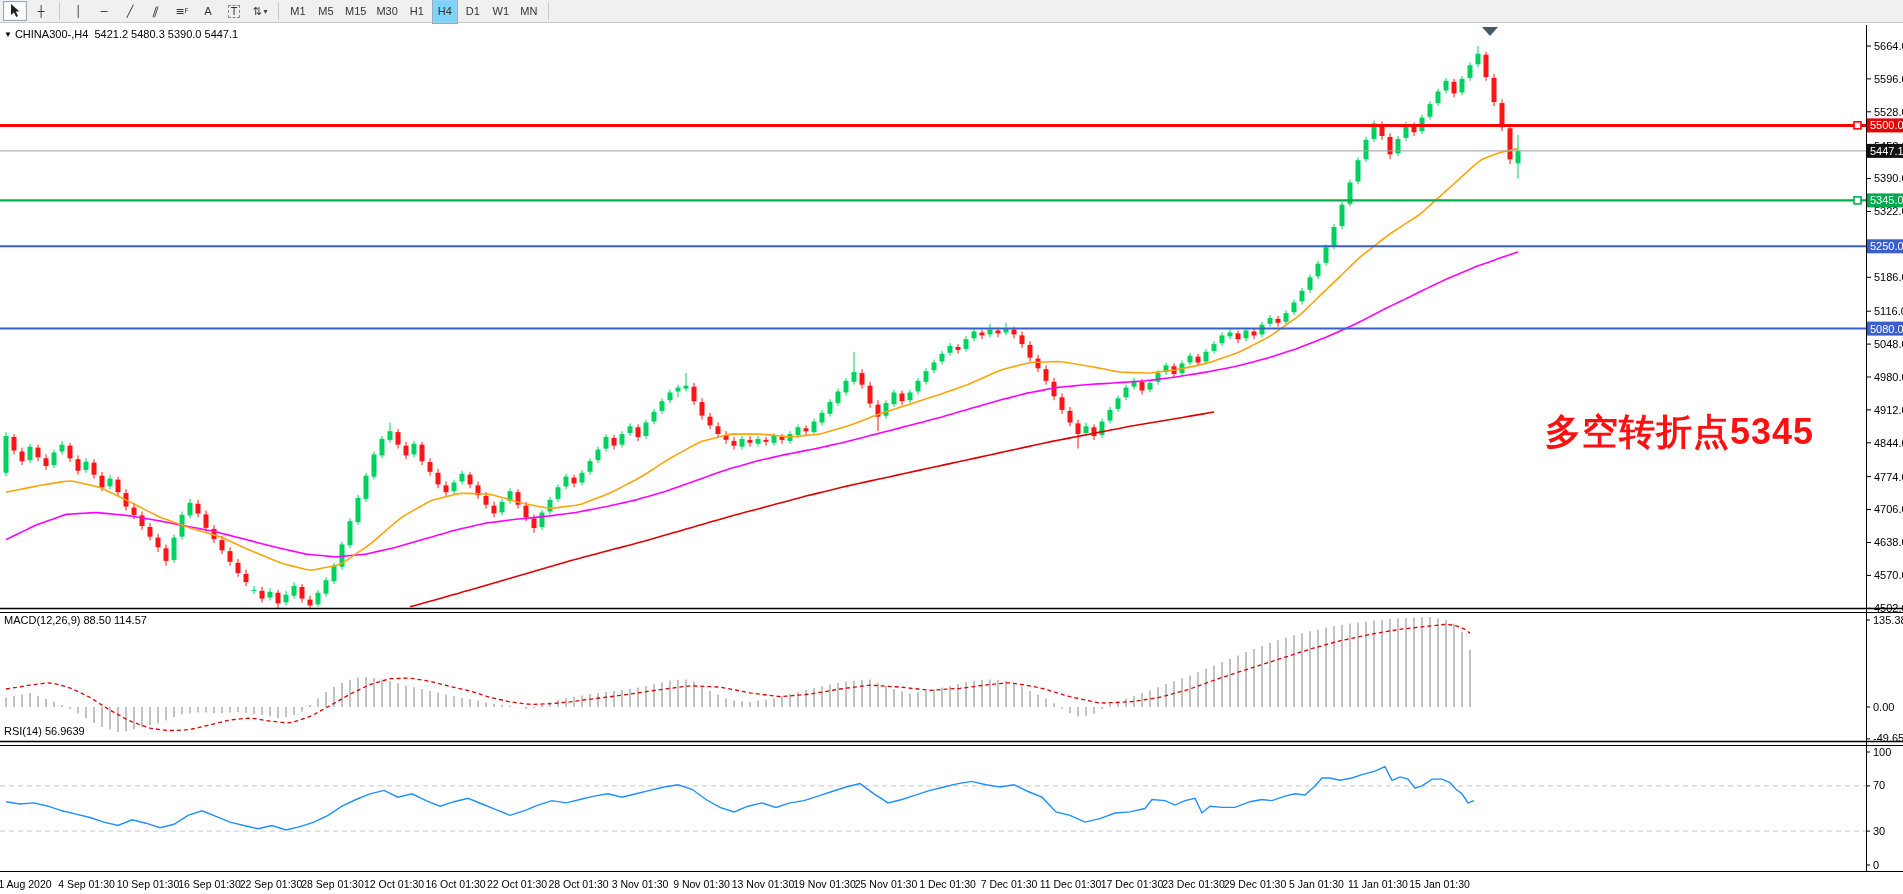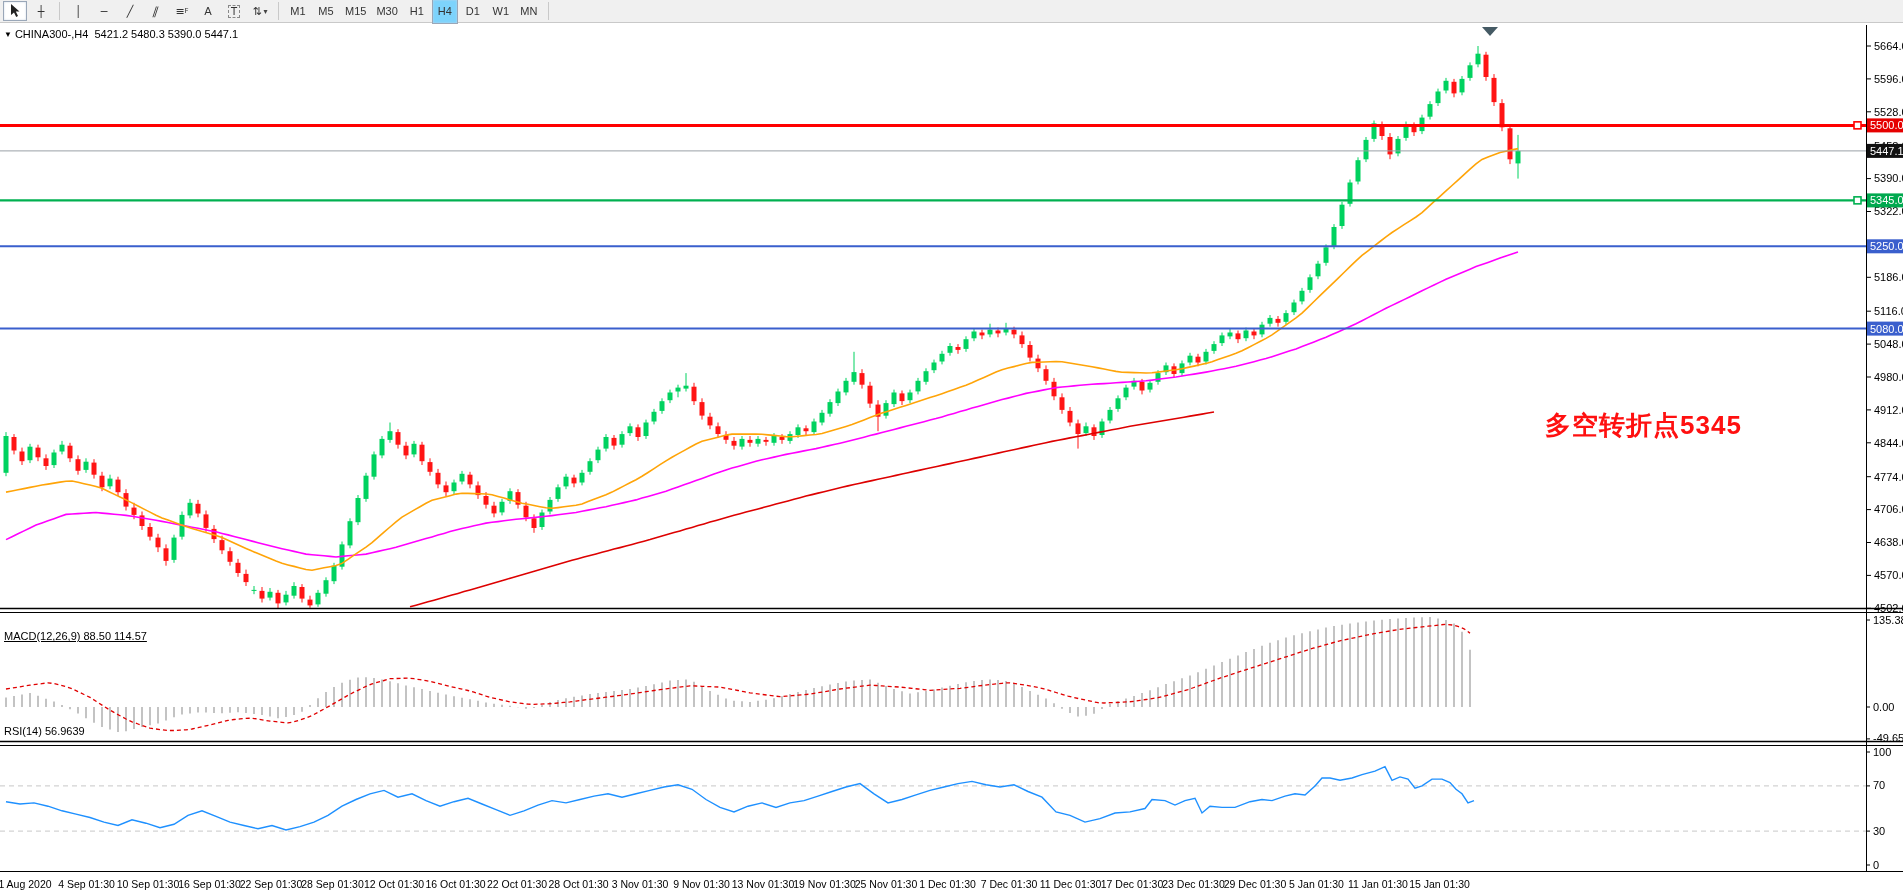--- a/index.html
+++ b/index.html
@@ -13,23 +13,23 @@
   .tbtn.sel{background:#fff;border:1px solid #9aa7b8;box-shadow:inset 0 0 2px #c8d4e2;}
   .tsep{width:1px;height:18px;background:#c9c9c9;margin:0 5px;}
   .tfbtn{height:25px;min-width:26px;margin:0 1px;border:1px solid transparent;background:transparent;
          display:flex;align-items:center;justify-content:center;font-size:11px;color:#333;padding:0 3px;box-sizing:border-box;}
   .tfbtn.sel{background:#7dd3fc;border:1px solid #9aa7b8;box-shadow:inset 0 0 2px #c8d4e2;}
   .dd{font-size:8px;margin-left:2px;color:#444;}
   
   .pane-label{position:absolute;font-size:11px;color:#000;z-index:5;text-align:center;}
   #symbol-label{left:4px;top:28px;}
   #symbol-label .tri{font-size:8px;margin-right:3px;vertical-align:1px;color:#000;}
-  #macd-label{left:4px;top:630px;text-decoration:underline;}
+  #macd-label{left:4px;top:614px;}
   #rsi-label{left:4px;top:725px;}
-  #annotation{position:absolute;left:1545px;top:408px;font-size:26px;font-weight:bold;color:#ff1010;
+  #annotation{position:absolute;left:1545px;top:408px;font-size:36px;font-weight:bold;color:#ff1010;
               z-index:6;letter-spacing:1px;font-family:"Liberation Sans","DejaVu Sans",sans-serif;white-space:nowrap;}
   svg text{font-family:"Liberation Sans","DejaVu Sans",sans-serif;}
 </style>
 </head>
 <body>
 
 <div id="app">
 
   <div id="toolbar">
     <div id="tools" style="display:flex;align-items:center;">

